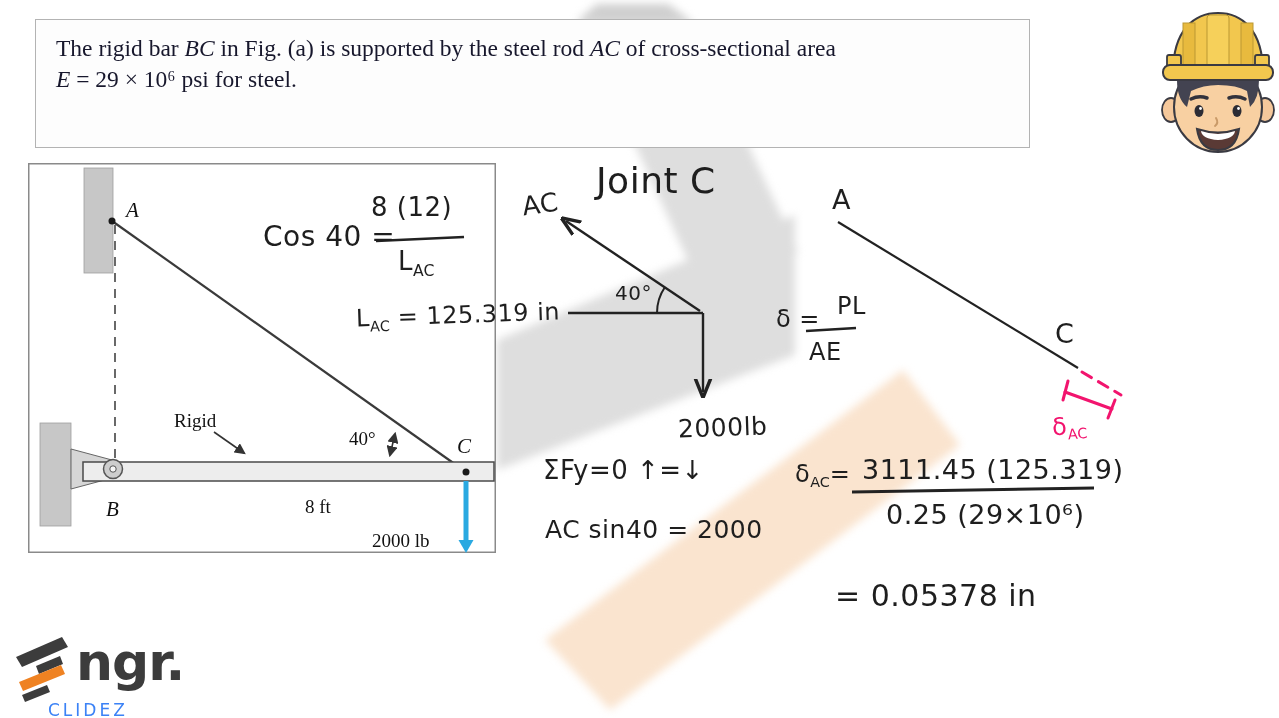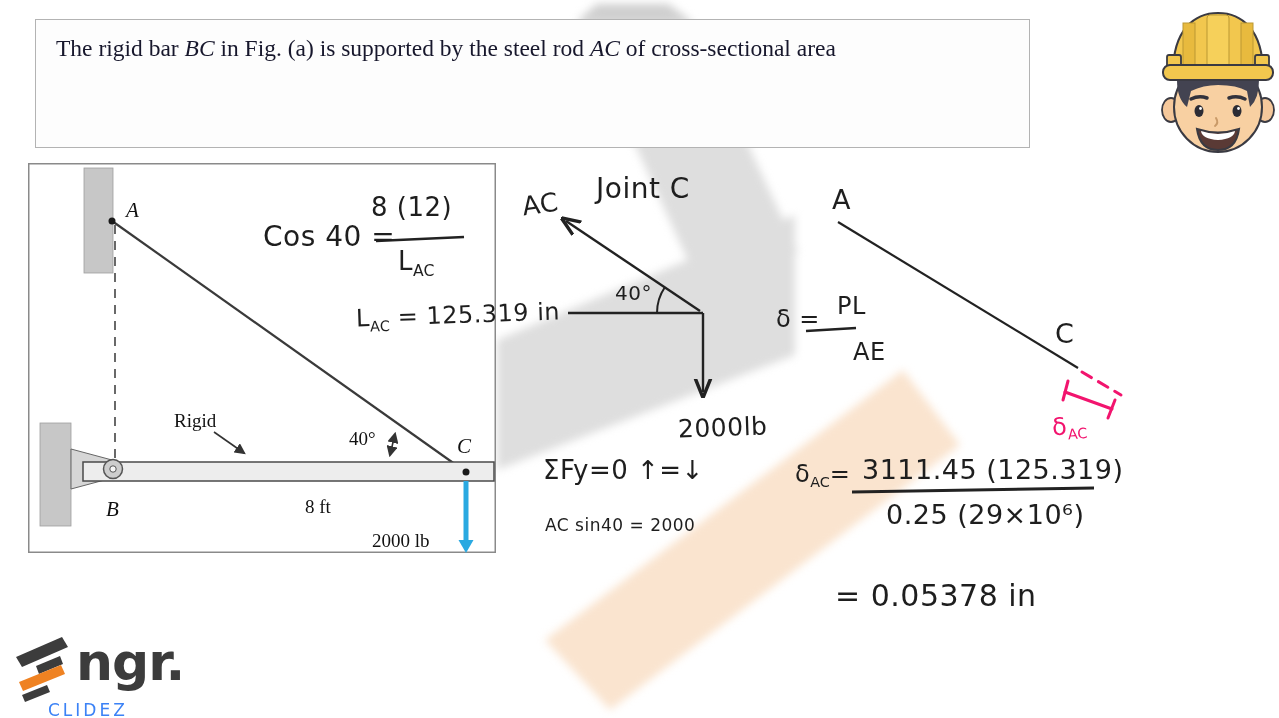--- a/index.html
+++ b/index.html
@@ -38,20 +38,21 @@
 
   <svg id="bg" viewBox="0 0 1279 718">
     <polygon points="578,20 597,4 668,4 690,20" fill="#cfcfcf"></polygon>
     <polygon points="578,20 690,20 798,252 705,298" fill="#dedede"></polygon>
     <polygon points="497,340 795,215 795,355 497,470" fill="#dedede"></polygon>
     <polygon points="545,640 903,370 960,445 610,710" fill="#fae4cf"></polygon>
   </svg>
 
   <div class="problem-box">
     <p><span>The rigid bar </span><span class="it">BC</span><span> in Fig. (a) is supported by the steel rod </span><span class="it">AC</span><span> of cross-sectional area</span></p>
+    <p><span class="it">E</span><span> = 29 × 10⁶ psi for steel.</span></p>
   </div>
 
   <div class="figure-box">
     <svg width="468" height="390" viewBox="0 0 468 390">
       <defs>
         <marker id="mf" viewBox="0 0 10 10" refX="8" refY="5" markerWidth="7" markerHeight="7" orient="auto-start-reverse">
           <path d="M0,0 L10,5 L0,10 z" fill="#333"></path>
         </marker>
       </defs>
       <rect x="0.75" y="0.75" width="466.5" height="388.5" fill="#ffffff" stroke="#8a8a8a" stroke-width="1.5"></rect>
@@ -105,31 +106,31 @@
       <line x1="1108" y1="418" x2="1115" y2="400"></line>
     </g>
     <line x1="852" y1="492" x2="1094" y2="488" stroke="#222" stroke-width="3"></line>
   </svg>
 
   <div class="hw" style="left:263px;top:220px;font-size:28px;">Cos 40 =</div>
   <div class="hw" style="left:371px;top:192px;font-size:26px;">8 (12)</div>
   <div class="hw" style="left:398px;top:246px;font-size:26px;"><span>L</span><span class="sub">AC</span></div>
   <div class="hw" style="left:356px;top:301px;font-size:24px;transform:rotate(-2deg);"><span>L</span><span class="sub">AC</span><span> = 125.319 in</span></div>
 
-  <div class="hw" style="left:596px;top:172px;font-size:28px;">Joint C</div>
+  <div class="hw" style="left:596px;top:160px;font-size:36px;">Joint C</div>
   <div class="hw" style="left:522px;top:189px;font-size:26px;transform:rotate(-8deg);">AC</div>
   <div class="hw" style="left:615px;top:281px;font-size:20px;">40°</div>
   <div class="hw" style="left:678px;top:413px;font-size:25px;transform:rotate(-2deg);">2000lb</div>
 
   <div class="hw" style="left:543px;top:455px;font-size:26px;">ΣFy=0    ↑=↓</div>
-  <div class="hw" style="left:545px;top:515px;font-size:17px;">AC sin40 = 2000</div>
+  <div class="hw" style="left:545px;top:515px;font-size:25px;">AC sin40 = 2000</div>
 
   <div class="hw" style="left:776px;top:305px;font-size:24px;">δ =</div>
   <div class="hw" style="left:813px;top:292px;font-size:24px;margin-left:24px;">PL</div>
-  <div class="hw" style="left:809px;top:338px;font-size:24px;margin-left:44px;">AE</div>
+  <div class="hw" style="left:809px;top:338px;font-size:24px;">AE</div>
 
   <div class="hw" style="left:832px;top:184px;font-size:27px;">A</div>
   <div class="hw" style="left:1055px;top:318px;font-size:27px;">C</div>
   <div class="hw pink" style="left:1052px;top:412px;font-size:24px;transform:rotate(-5deg);"><span>δ</span><span class="sub">AC</span></div>
 
   <div class="hw" style="left:795px;top:460px;font-size:24px;"><span>δ</span><span class="sub">AC</span><span>=</span></div>
   <div class="hw" style="left:862px;top:446px;font-size:27px;margin-top:8px;">3111.45 (125.319)</div>
   <div class="hw" style="left:886px;top:499px;font-size:27px;">0.25 (29×10⁶)</div>
   <div class="hw" style="left:835px;top:578px;font-size:30px;">= 0.05378 in</div>
 

